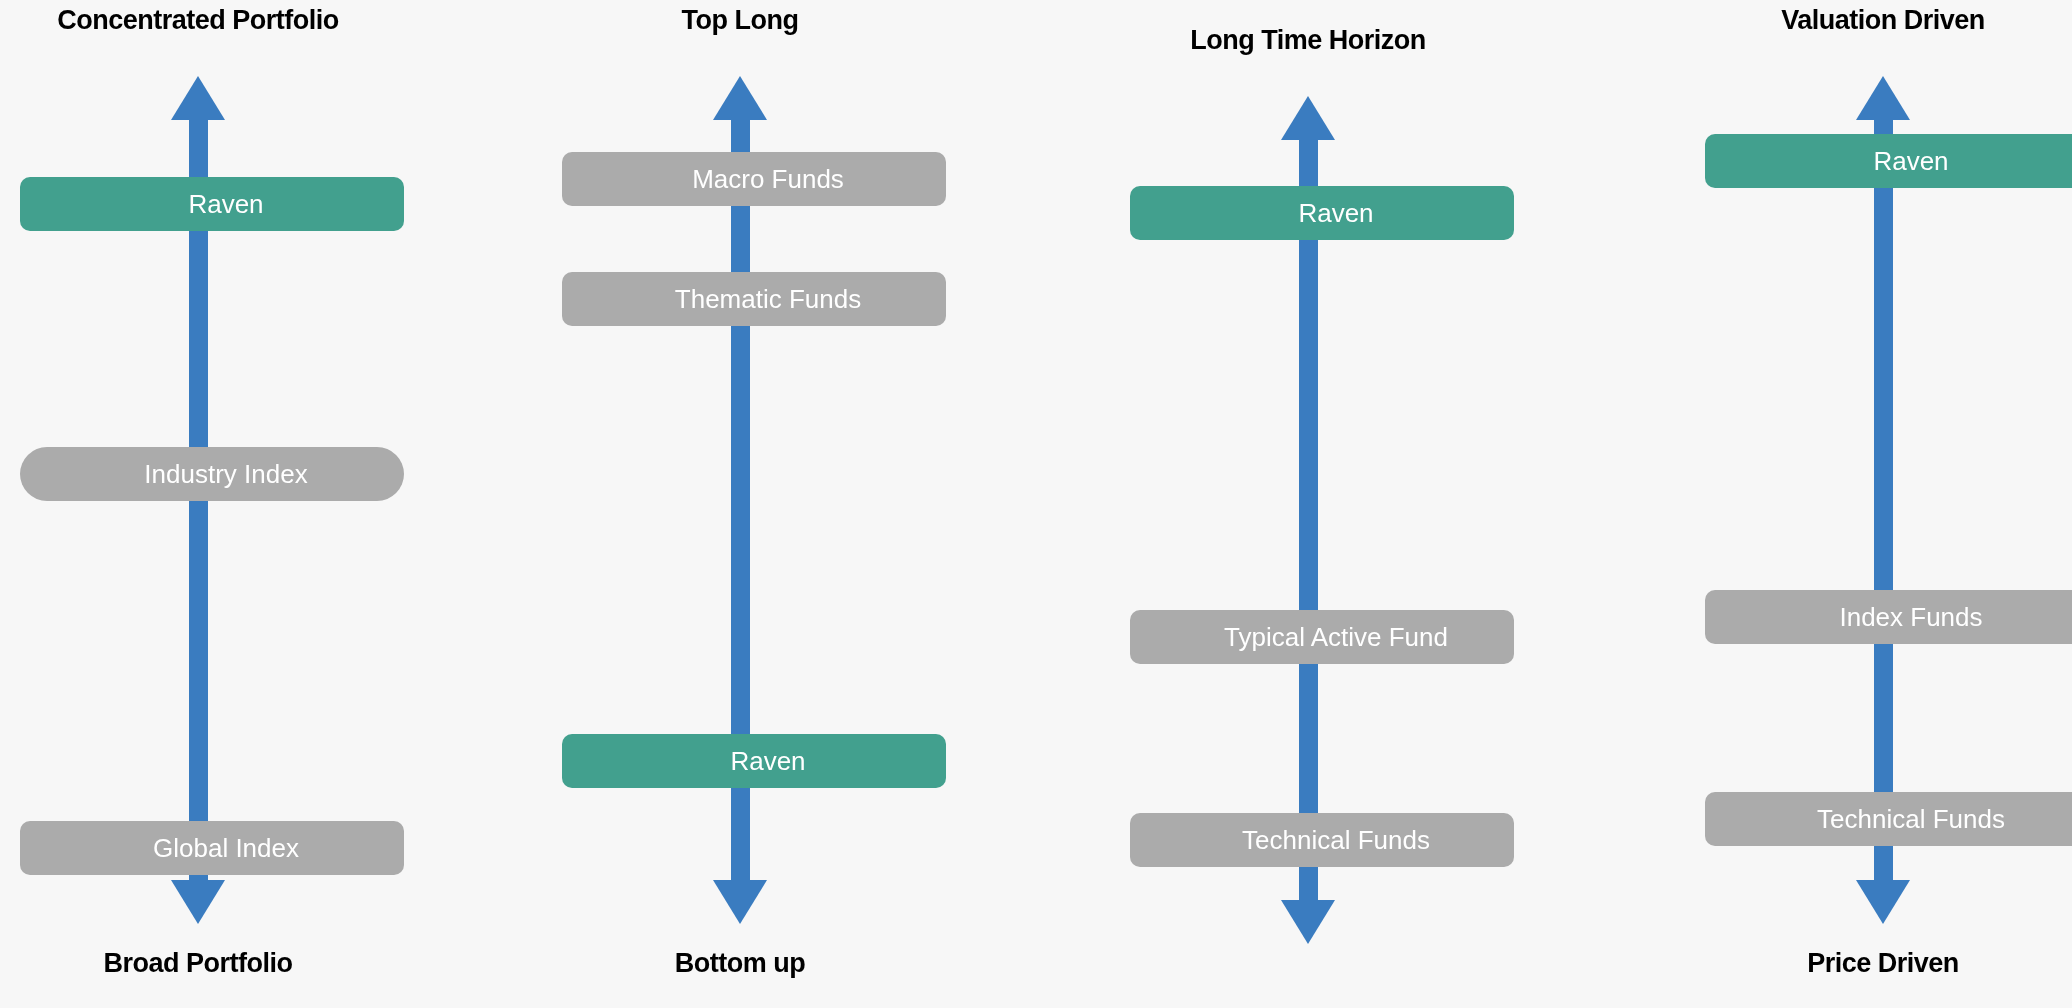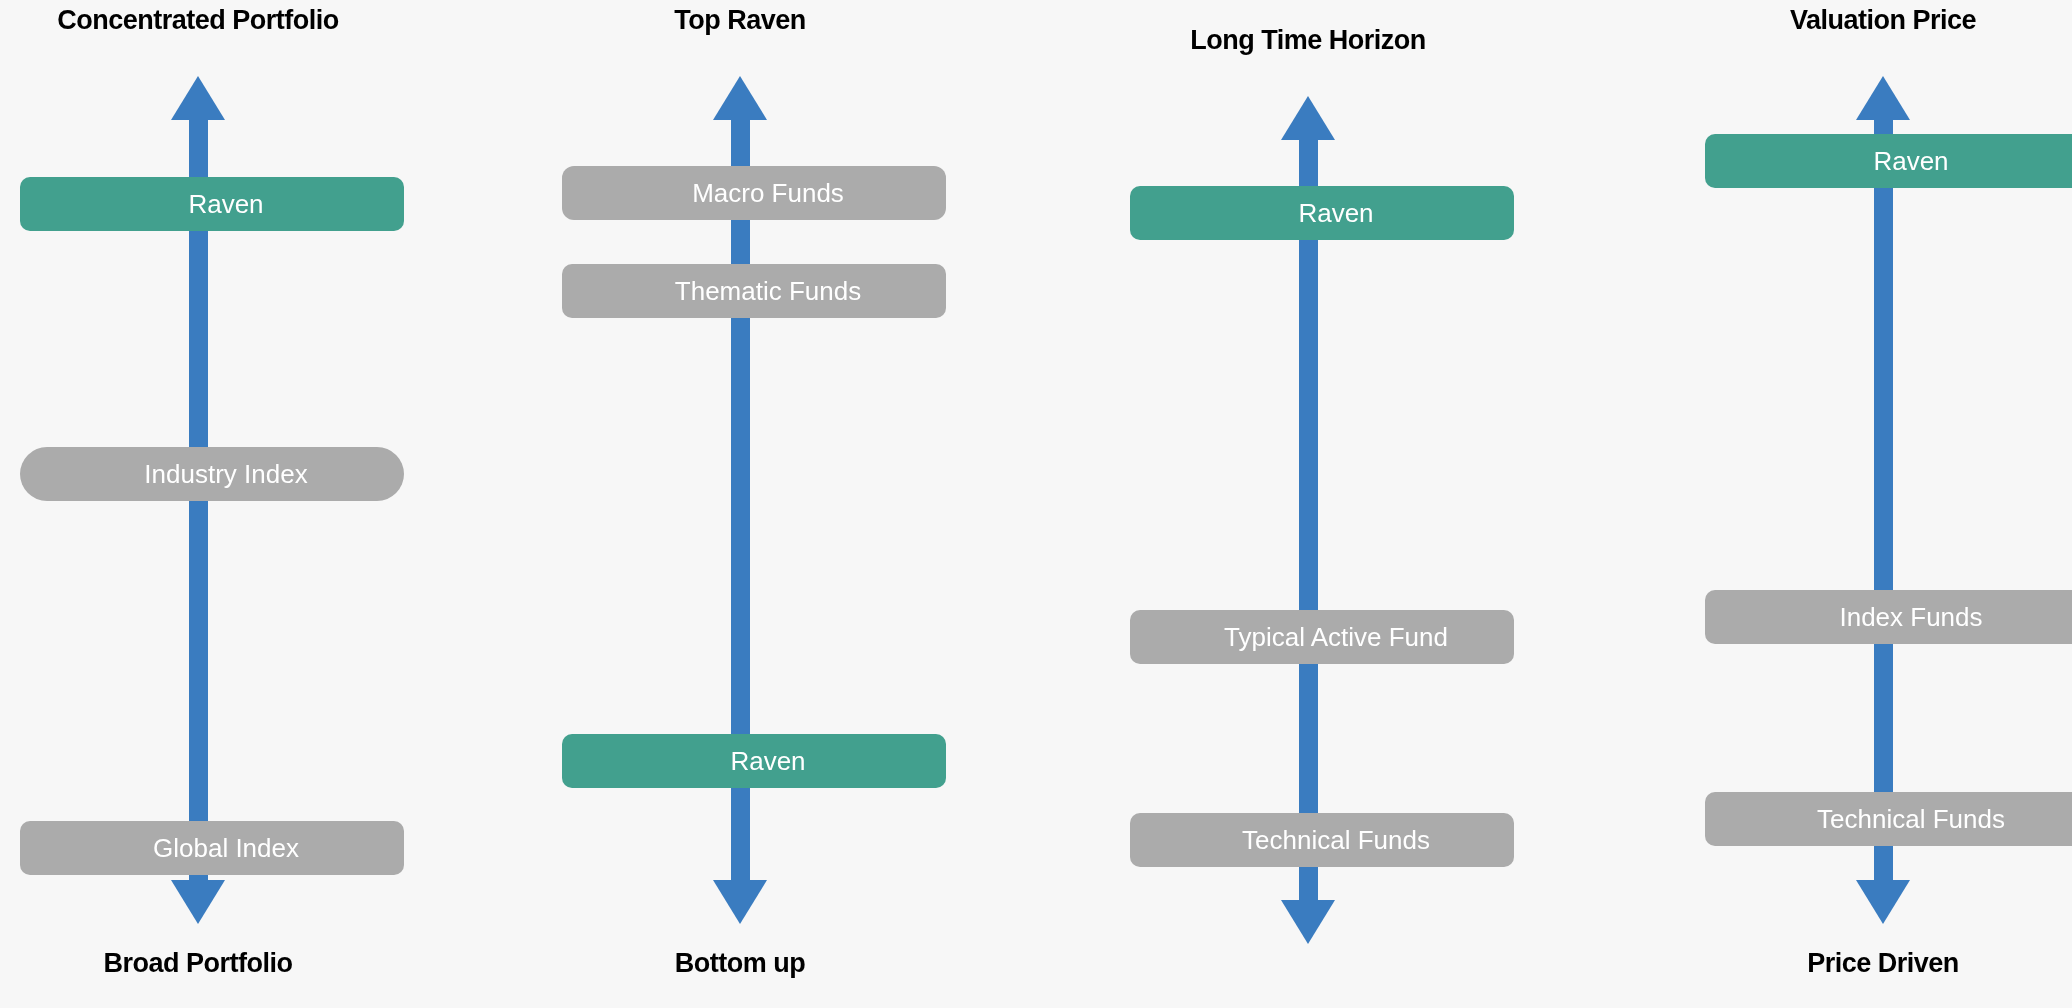--- a/index.html
+++ b/index.html
@@ -92,42 +92,42 @@
     <div class="arrow-head-up"></div>
     <div class="arrow-shaft"></div>
     <div class="arrow-head-down"></div>
     <div class="badge raven" style="top: 177px;">Raven</div>
     <div class="badge peer" style="top: 447px; border-radius: 27px;">Industry Index</div>
     <div class="badge peer" style="top: 821px;">Global Index</div>
     <h2 class="bottom-title">Broad Portfolio</h2>
   </section>
 
   <section class="col">
-    <h2 class="top-title">Top Raven</h2>
+    <h2 class="top-title">Top Long</h2>
     <div class="arrow-head-up"></div>
     <div class="arrow-shaft"></div>
     <div class="arrow-head-down"></div>
-    <div class="badge peer" style="top: 166px; border-radius: 12px;">Macro Funds</div>
-    <div class="badge peer" style="top: 264px;">Thematic Funds</div>
+    <div class="badge peer" style="top: 152px;">Macro Funds</div>
+    <div class="badge peer" style="top: 272px;">Thematic Funds</div>
     <div class="badge raven" style="top: 734px;">Raven</div>
     <h2 class="bottom-title">Bottom up</h2>
   </section>
 
   <section class="col">
     <h2 class="top-title">Long Time Horizon</h2>
     <div class="arrow-head-up"></div>
     <div class="arrow-shaft"></div>
     <div class="arrow-head-down"></div>
     <div class="badge raven" style="top: 166px;">Raven</div>
     <div class="badge peer" style="top: 590px;">Typical Active Fund</div>
     <div class="badge peer" style="top: 793px;">Technical Funds</div>
   </section>
 
   <section class="col">
-    <h2 class="top-title">Valuation Price</h2>
+    <h2 class="top-title">Valuation Driven</h2>
     <div class="arrow-head-up"></div>
     <div class="arrow-shaft"></div>
     <div class="arrow-head-down"></div>
     <div class="badge raven" style="top: 134px;">Raven</div>
     <div class="badge peer" style="top: 590px;">Index Funds</div>
     <div class="badge peer" style="top: 792px;">Technical Funds</div>
     <h2 class="bottom-title">Price Driven</h2>
   </section>
 
 </div>

